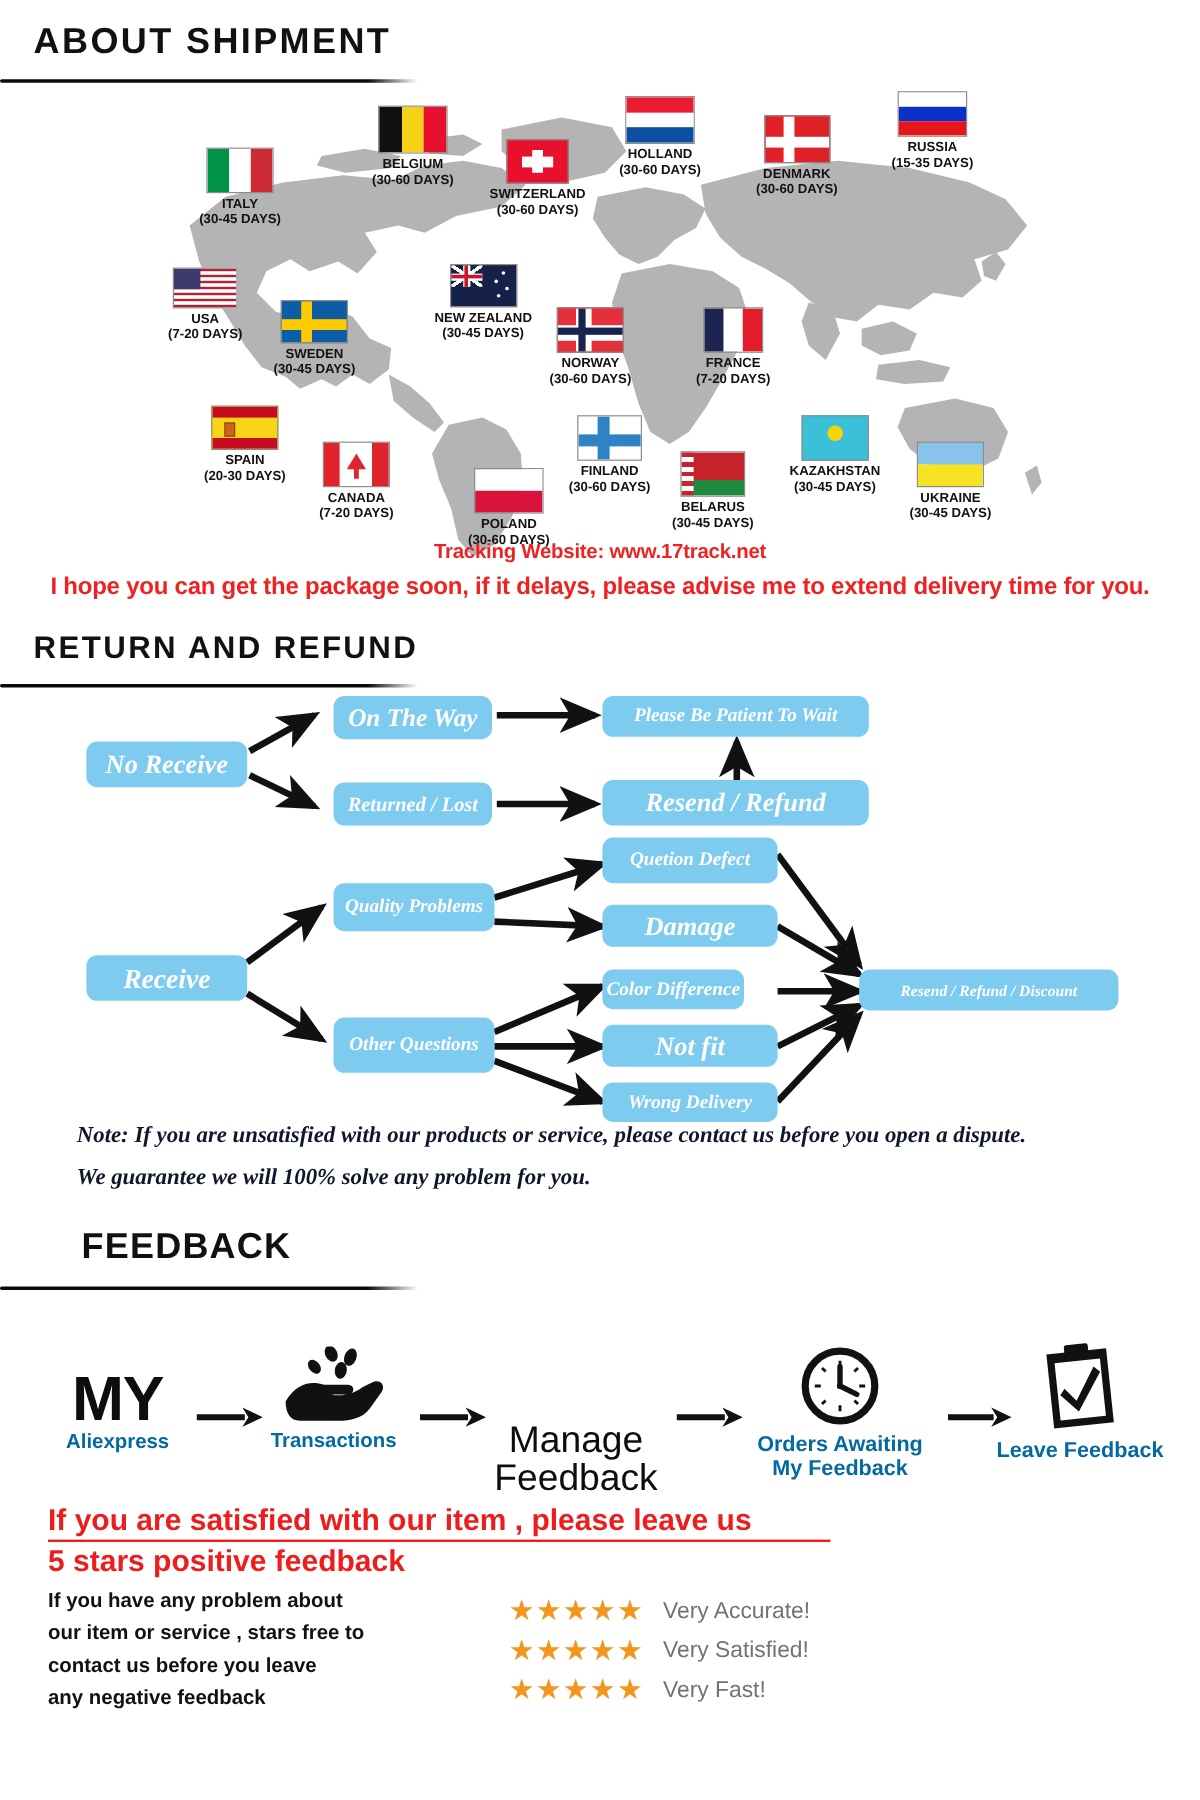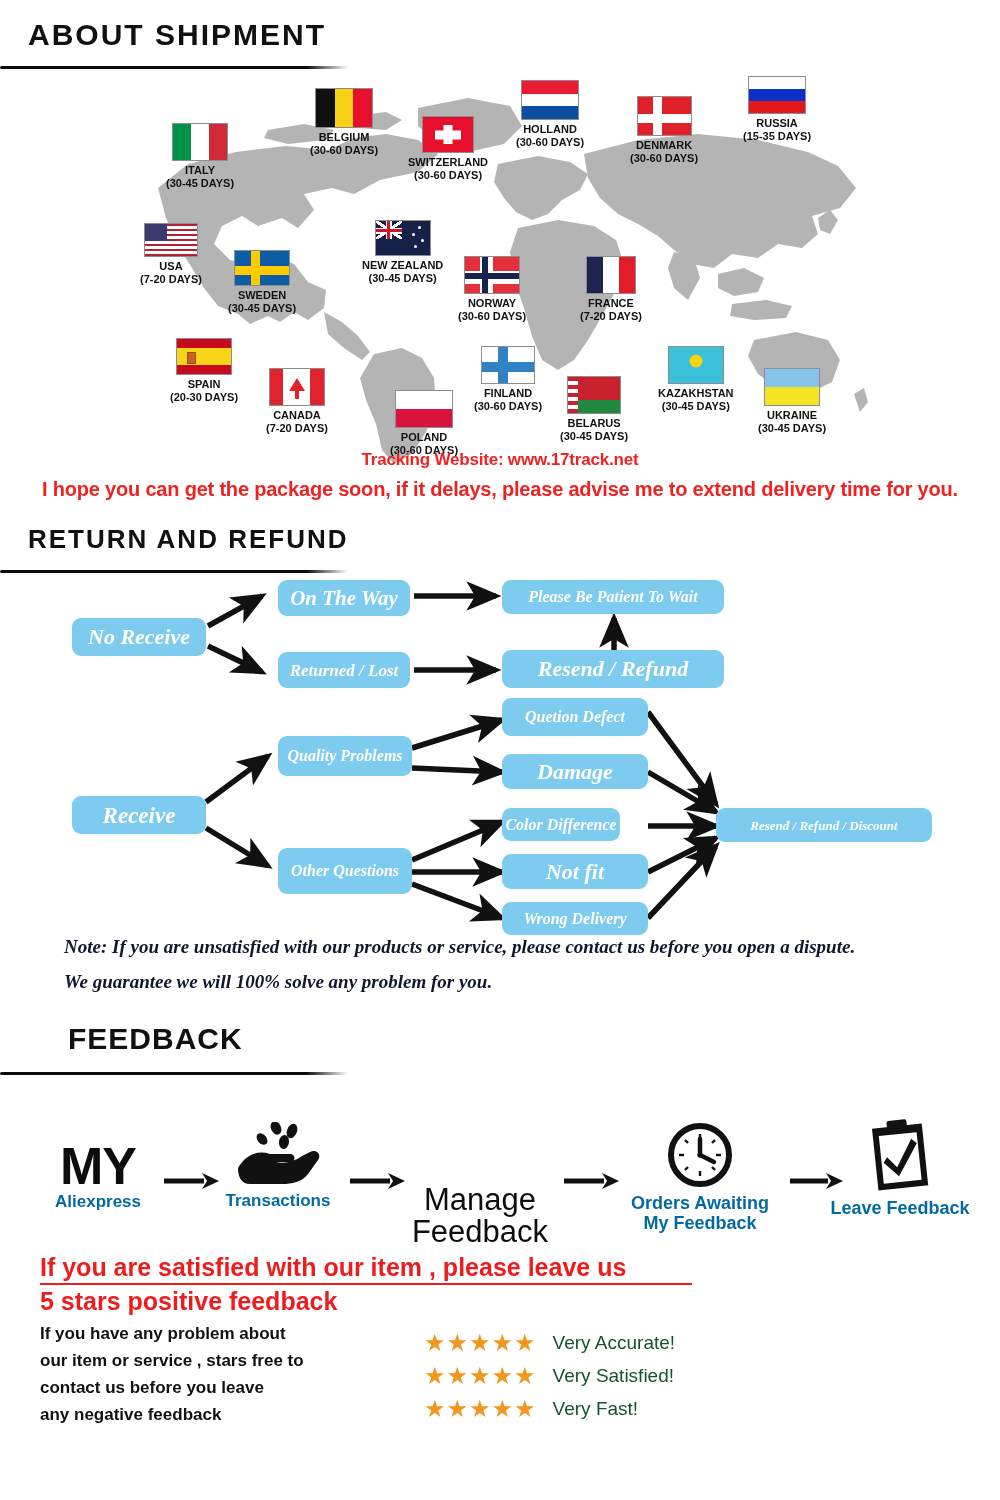--- a/index.html
+++ b/index.html
@@ -108,21 +108,21 @@
   .blk-para {
     position:absolute;
     font-family:"Liberation Sans", sans-serif;
     font-weight:700; color:#111; font-size:17px; line-height:27px;
     white-space:nowrap;
   }
   .star-row { position:absolute; display:flex; align-items:center; }
   .stars { color:#f29620; font-size:24px; letter-spacing:1px; line-height:1; }
   .star-text {
     margin-left:16px; font-family:"Liberation Sans", sans-serif;
-    font-weight:400; font-size:19px; color:#14532d; white-space:nowrap;
+    font-weight:400; font-size:19px; color:#737373; white-space:nowrap;
   }
 </style>
 </head>
 <body>
 
 <div class="page">
 
   <div class="section-head" style="left:28px; top:18px; font-size:30px;">ABOUT  SHIPMENT</div>
   <div class="rule" style="left:0px; top:66px; width:348px;"></div>
 

